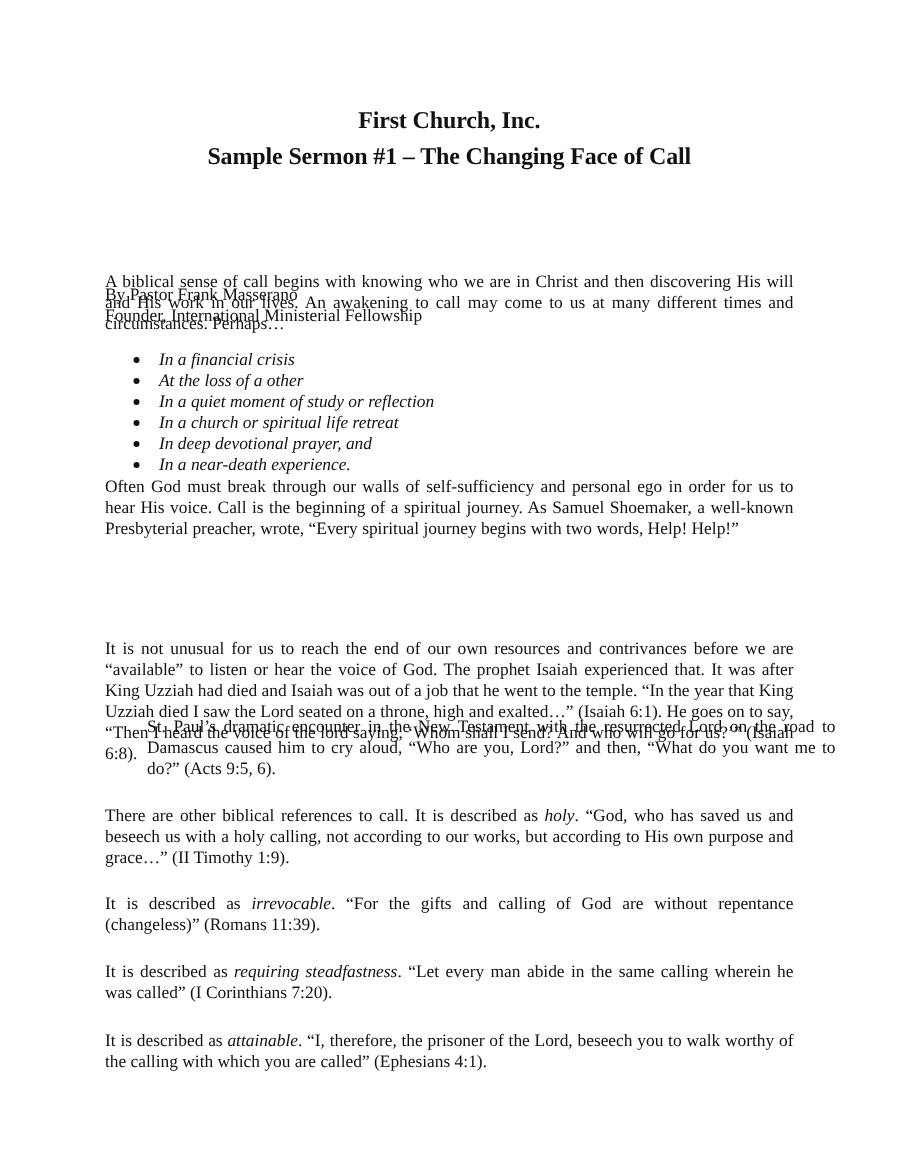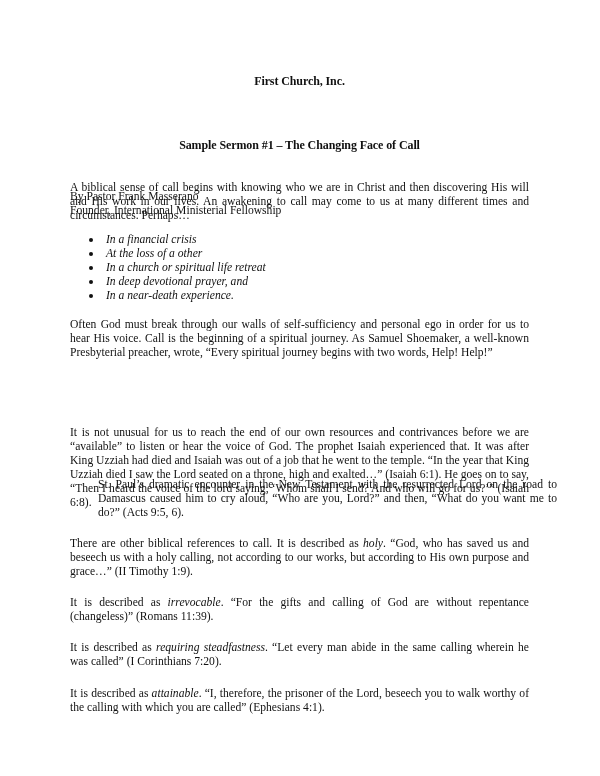--- a/index.html
+++ b/index.html
@@ -20,26 +20,26 @@
       left: 70px;
       top: 0;
       width: 459px;
     }
     .title {
       position: absolute;
       left: 0;
       width: 459px;
       text-align: center;
       font-weight: bold;
-      font-size: 12px;
+      font-size: 16px;
       line-height: 14px;
       letter-spacing: -0.1px;
     }
     .t1 { top: 74px; }
-    .t2 { top: 98px; margin-top: 40px; }
+    .t2 { top: 98px; }
     .byline {
       position: absolute;
       top: 144px;
       left: 0;
       width: 459px;
       font-size: 11.6px;
       line-height: 14px;
       margin-top: 46px;
     }
     .para {
@@ -98,20 +98,21 @@
   <div class="byline">
     <div>By Pastor Frank Masserano</div>
     <div>Founder, International Ministerial Fellowship</div>
   </div>
 
   <p class="para p-intro">A biblical sense of call begins with knowing who we are in Christ and then discovering His will and His work in our lives. An awakening to call may come to us at many different times and circumstances. Perhaps…</p>
 
   <ul class="bullets">
     <li><span class="bullet-dot"></span><span>In a financial crisis</span></li>
     <li><span class="bullet-dot"></span><span>At the loss of a other</span></li>
+    <li><span class="bullet-dot"></span><span>In a quiet moment of study or reflection</span></li>
     <li><span class="bullet-dot"></span><span>In a church or spiritual life retreat</span></li>
     <li><span class="bullet-dot"></span><span>In deep devotional prayer, and</span></li>
     <li><span class="bullet-dot"></span><span>In a near-death experience.</span></li>
   </ul>
 
   <p class="para p2">Often God must break through our walls of self-sufficiency and personal ego in order for us to hear His voice. Call is the beginning of a spiritual journey. As Samuel Shoemaker, a well-known Presbyterial preacher, wrote, “Every spiritual journey begins with two words, Help! Help!”</p>
   <p class="para p3">It is not unusual for us to reach the end of our own resources and contrivances before we are “available” to listen or hear the voice of God. The prophet Isaiah experienced that. It was after King Uzziah had died and Isaiah was out of a job that he went to the temple. “In the year that King Uzziah died I saw the Lord seated on a throne, high and exalted…” (Isaiah 6:1). He goes on to say, “Then I heard the voice of the lord saying, ‘Whom shall I send? And who will go for us?’” (Isaiah 6:8).</p>
   <p class="para p4">St. Paul’s dramatic encounter in the New Testament with the resurrected Lord on the road to Damascus caused him to cry aloud, “Who are you, Lord?” and then, “What do you want me to do?” (Acts 9:5, 6).</p>
 
   <p class="para p5"><span>There are other biblical references to call. It is described as </span><em>holy</em><span>. “God, who has saved us and beseech us with a holy calling, not according to our works, but according to His own purpose and grace…” (II Timothy 1:9).</span></p>

